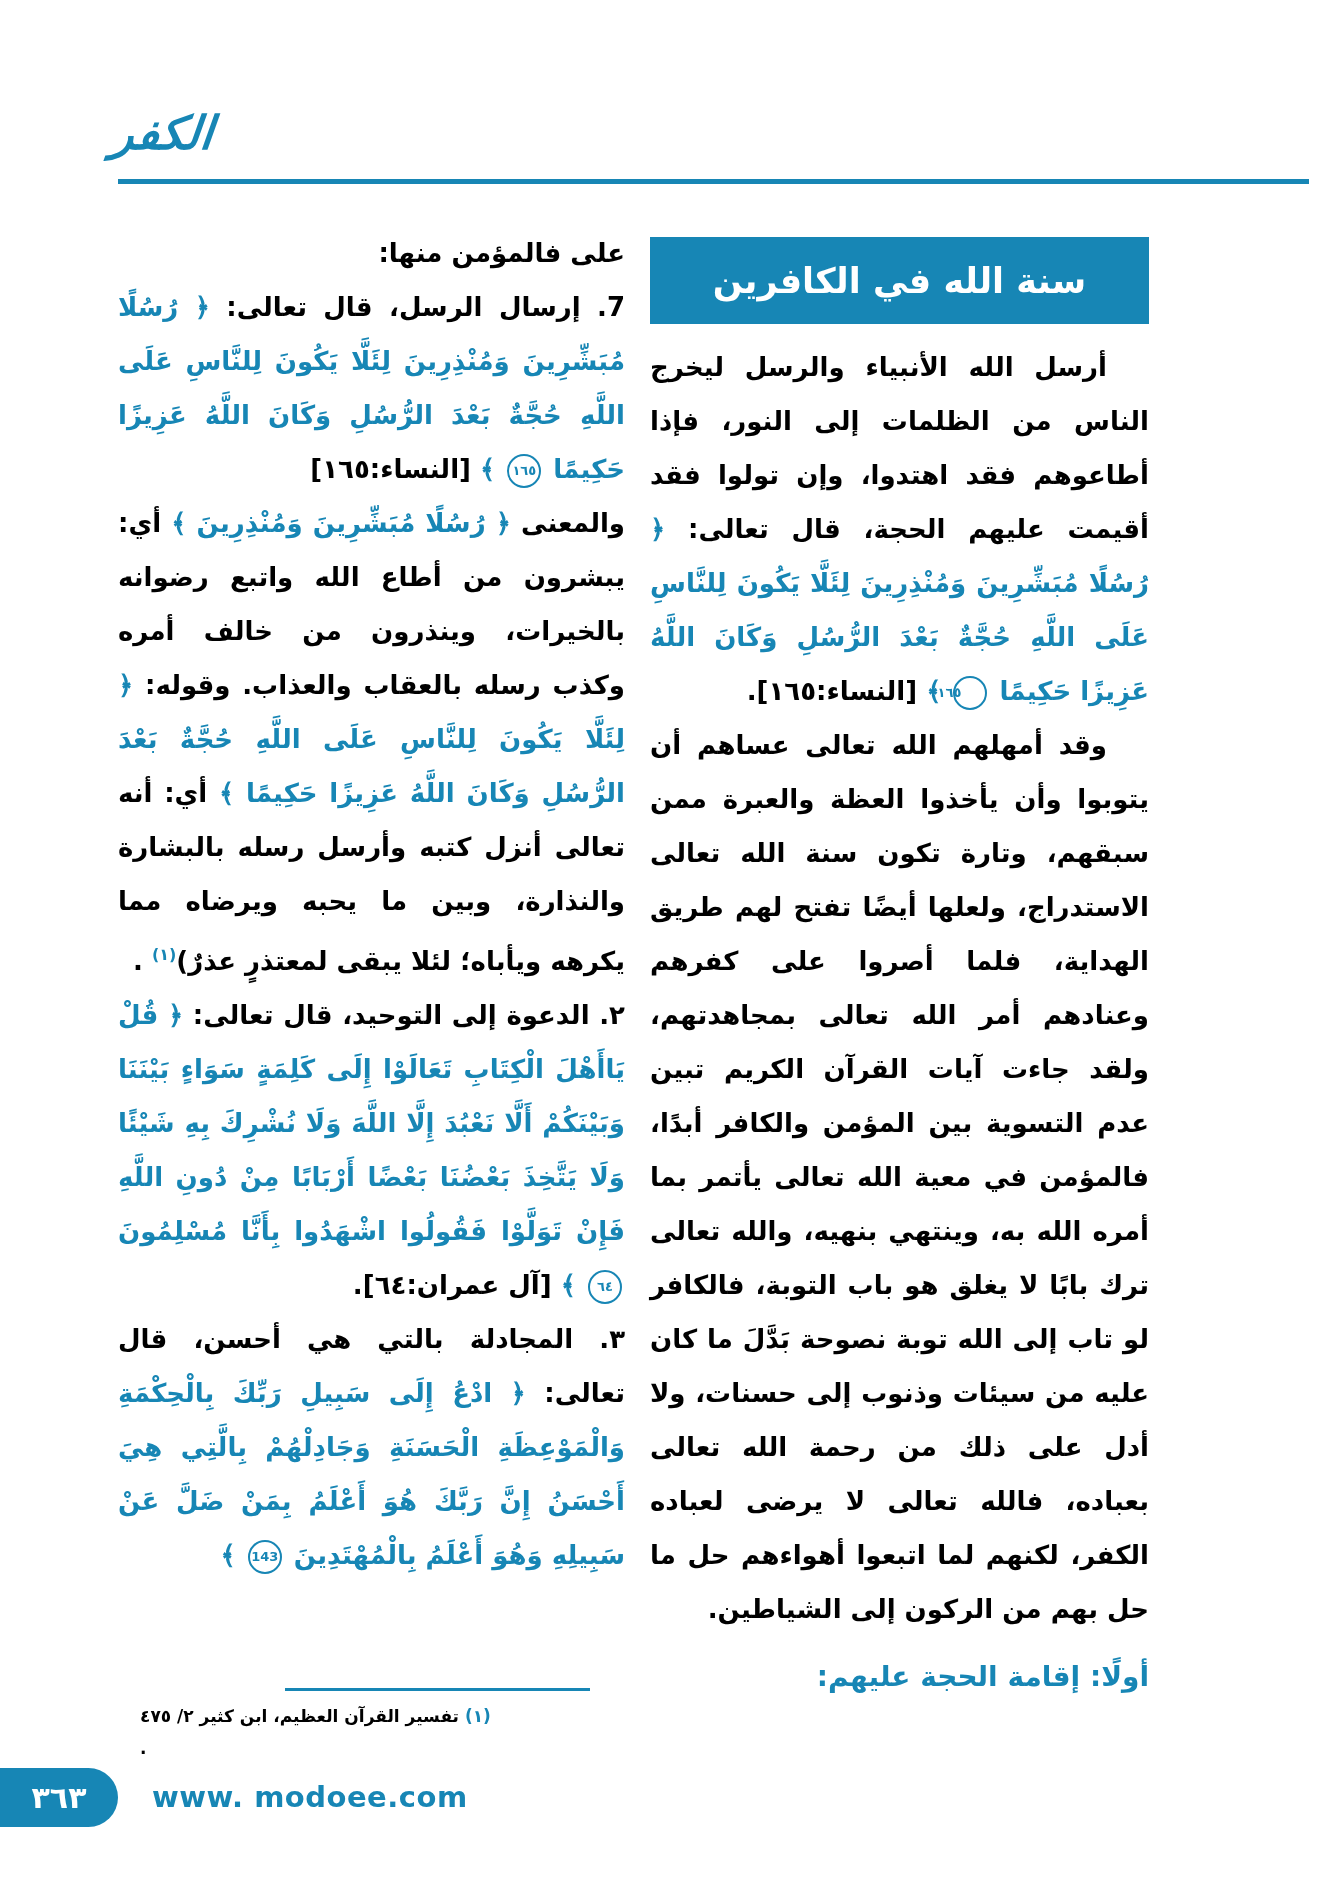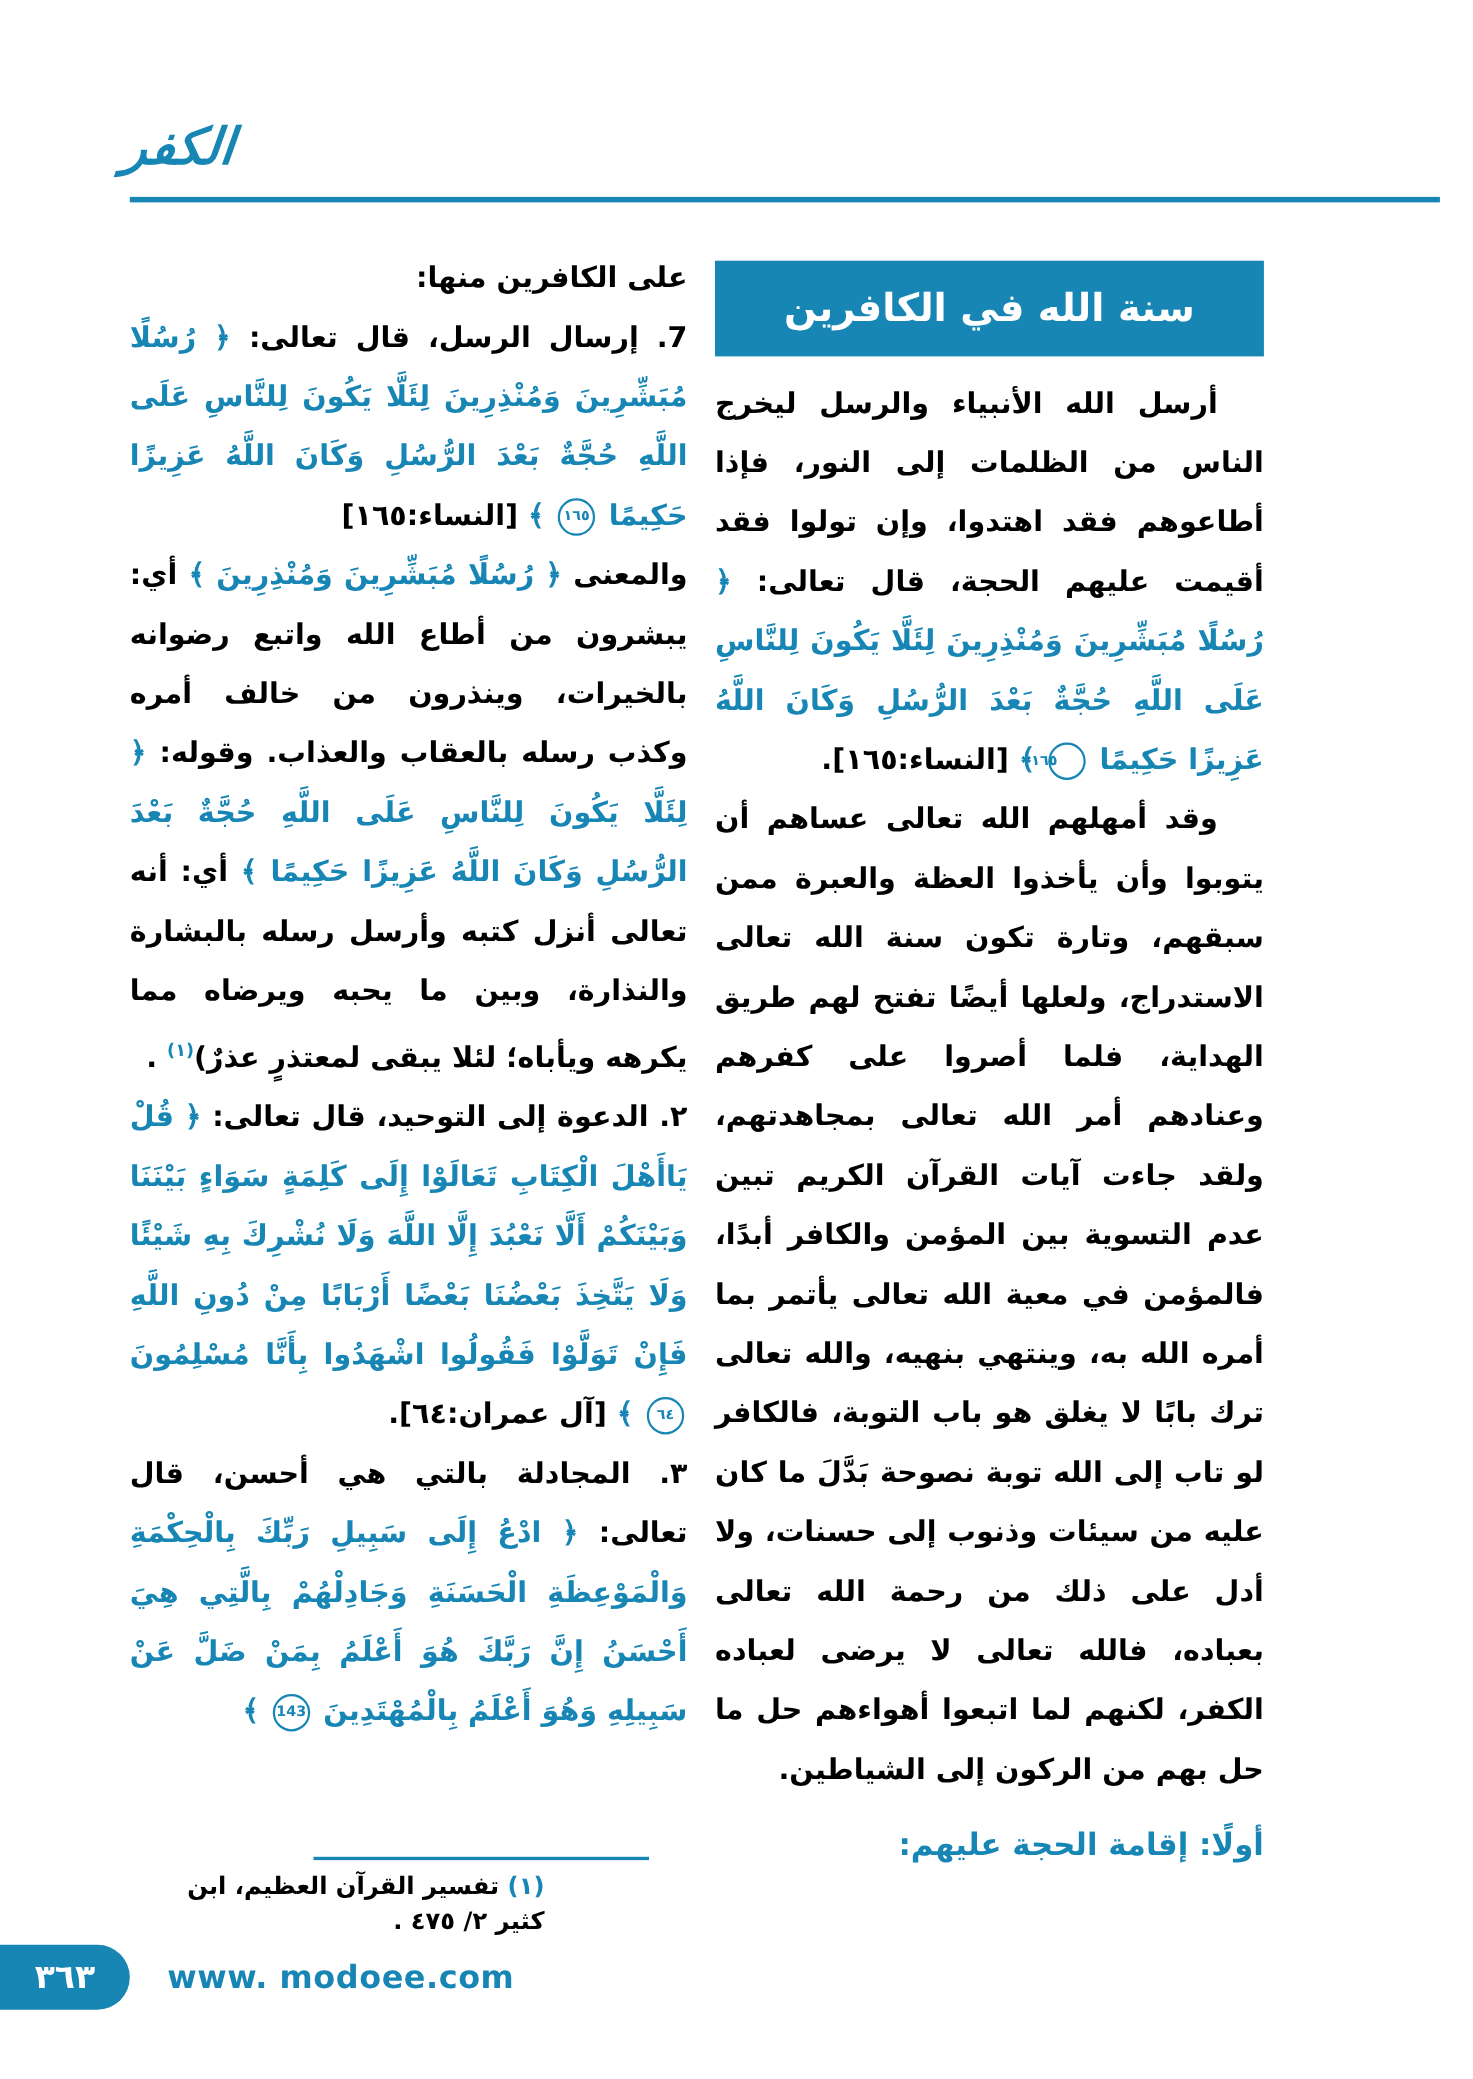--- a/index.html
+++ b/index.html
@@ -66,22 +66,22 @@
     vertical-align: middle; margin: 0 3px;
   }
 
   
   .footnote-rule {
     position: absolute; left: 285px; top: 1688px;
     width: 305px; height: 3px; background: var(--accent);
   }
   .footnote {
     position: absolute; left: 140px; top: 1700px; width: 355px;
-    direction: rtl; text-align: right;
-    font-size: 22px; font-weight: 700; line-height: 32px;
+    direction: rtl; text-align: left;
+    font-size: 17px; font-weight: 700; line-height: 32px;
   }
   .footnote .fn-marker { color: var(--accent); }
   .footnote .fn-text { color: var(--ink); }
 
   
   .page-number-pill {
     position: absolute; left: 0; top: 1768px;
     width: 118px; height: 59px;
     background: var(--accent);
     border-radius: 0 30px 30px 0;
@@ -112,21 +112,21 @@
     </div>
     <div>
         <p class="para indent"><span class="run n">أرسل الله الأنبياء والرسل ليخرج الناس من الظلمات إلى النور، فإذا أطاعوهم فقد اهتدوا، وإن تولوا فقد أقيمت عليهم الحجة، قال تعالى: </span><span class="run q">﴿ رُسُلًا مُبَشِّرِينَ وَمُنْذِرِينَ لِئَلَّا يَكُونَ لِلنَّاسِ عَلَى اللَّهِ حُجَّةٌ بَعْدَ الرُّسُلِ وَكَانَ اللَّهُ عَزِيزًا حَكِيمًا </span><span class="run med">١٦٥</span><span class="run q"> ﴾ </span><span class="run ref">[النساء:١٦٥].</span></p>
         <p class="para indent"><span class="run n">وقد أمهلهم الله تعالى عساهم أن يتوبوا وأن يأخذوا العظة والعبرة ممن سبقهم، وتارة تكون سنة الله تعالى الاستدراج، ولعلها أيضًا تفتح لهم طريق الهداية، فلما أصروا على كفرهم وعنادهم أمر الله تعالى بمجاهدتهم، ولقد جاءت آيات القرآن الكريم تبين عدم التسوية بين المؤمن والكافر أبدًا، فالمؤمن في معية الله تعالى يأتمر بما أمره الله به، وينتهي بنهيه، والله تعالى ترك بابًا لا يغلق هو باب التوبة، فالكافر لو تاب إلى الله توبة نصوحة بَدَّلَ ما كان عليه من سيئات وذنوب إلى حسنات، ولا أدل على ذلك من رحمة الله تعالى بعباده، فالله تعالى لا يرضى لعباده الكفر، لكنهم لما اتبعوا أهواءهم حل ما حل بهم من الركون إلى الشياطين.</span></p>
         <p class="para subhead"><span class="run h">أولًا: إقامة الحجة عليهم:</span></p>
       </div>
   </div>
 
   <div class="col col-left">
     <div>
-        <p class="para"><span class="run n">على الكافرين منها:</span></p>
+        <p class="para"><span class="run n">على فالمؤمن منها:</span></p>
         <p class="para"><span class="run n">7. إرسال الرسل، قال تعالى: </span><span class="run q">﴿ رُسُلًا مُبَشِّرِينَ وَمُنْذِرِينَ لِئَلَّا يَكُونَ لِلنَّاسِ عَلَى اللَّهِ حُجَّةٌ بَعْدَ الرُّسُلِ وَكَانَ اللَّهُ عَزِيزًا حَكِيمًا </span><span class="run med">١٦٥</span><span class="run q"> ﴾ </span><span class="run ref">[النساء:١٦٥]</span></p>
         <p class="para"><span class="run n">والمعنى </span><span class="run q">﴿ رُسُلًا مُبَشِّرِينَ وَمُنْذِرِينَ ﴾</span><span class="run n"> أي: يبشرون من أطاع الله واتبع رضوانه بالخيرات، وينذرون من خالف أمره وكذب رسله بالعقاب والعذاب. وقوله: </span><span class="run q">﴿ لِئَلَّا يَكُونَ لِلنَّاسِ عَلَى اللَّهِ حُجَّةٌ بَعْدَ الرُّسُلِ وَكَانَ اللَّهُ عَزِيزًا حَكِيمًا ﴾</span><span class="run n"> أي: أنه تعالى أنزل كتبه وأرسل رسله بالبشارة والنذارة، وبين ما يحبه ويرضاه مما يكرهه ويأباه؛ لئلا يبقى لمعتذرٍ عذرٌ)</span><span class="run sup">(١)</span><span class="run n"> .</span></p>
         <p class="para"><span class="run n">٢. الدعوة إلى التوحيد، قال تعالى: </span><span class="run q">﴿ قُلْ يَاأَهْلَ الْكِتَابِ تَعَالَوْا إِلَى كَلِمَةٍ سَوَاءٍ بَيْنَنَا وَبَيْنَكُمْ أَلَّا نَعْبُدَ إِلَّا اللَّهَ وَلَا نُشْرِكَ بِهِ شَيْئًا وَلَا يَتَّخِذَ بَعْضُنَا بَعْضًا أَرْبَابًا مِنْ دُونِ اللَّهِ فَإِنْ تَوَلَّوْا فَقُولُوا اشْهَدُوا بِأَنَّا مُسْلِمُونَ </span><span class="run med">٦٤</span><span class="run q"> ﴾ </span><span class="run ref">[آل عمران:٦٤].</span></p>
         <p class="para"><span class="run n">٣. المجادلة بالتي هي أحسن، قال تعالى: </span><span class="run q">﴿ ادْعُ إِلَى سَبِيلِ رَبِّكَ بِالْحِكْمَةِ وَالْمَوْعِظَةِ الْحَسَنَةِ وَجَادِلْهُمْ بِالَّتِي هِيَ أَحْسَنُ إِنَّ رَبَّكَ هُوَ أَعْلَمُ بِمَنْ ضَلَّ عَنْ سَبِيلِهِ وَهُوَ أَعْلَمُ بِالْمُهْتَدِينَ </span><span class="run med">143</span><span class="run q"> ﴾</span></p>
       </div>
   </div>
 
   <div class="footnote-rule"></div>
 
   <div class="footnote">

